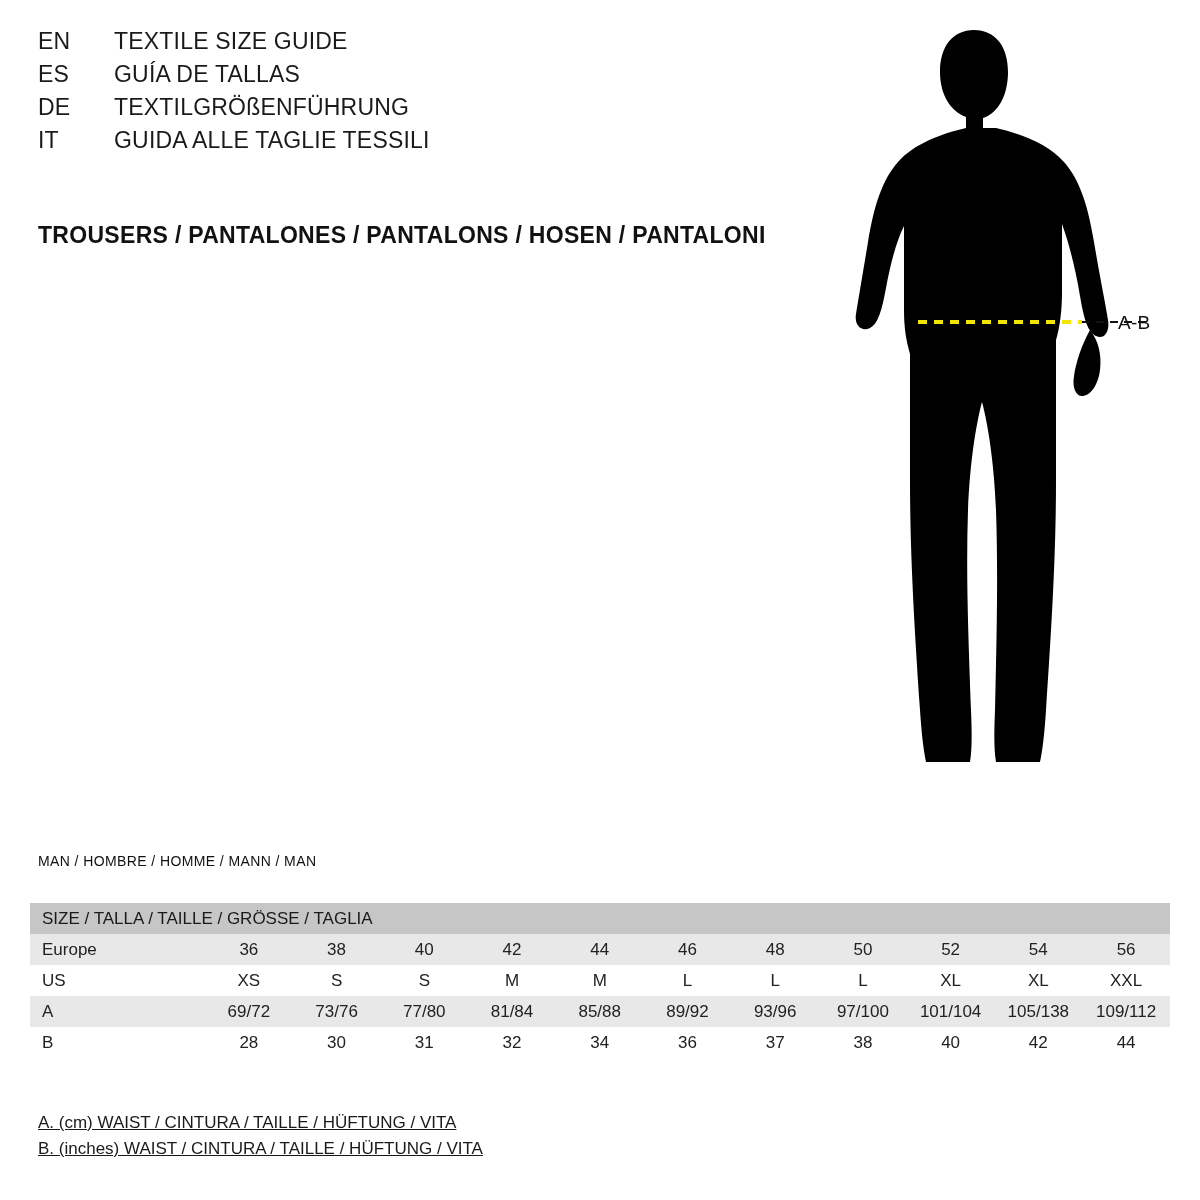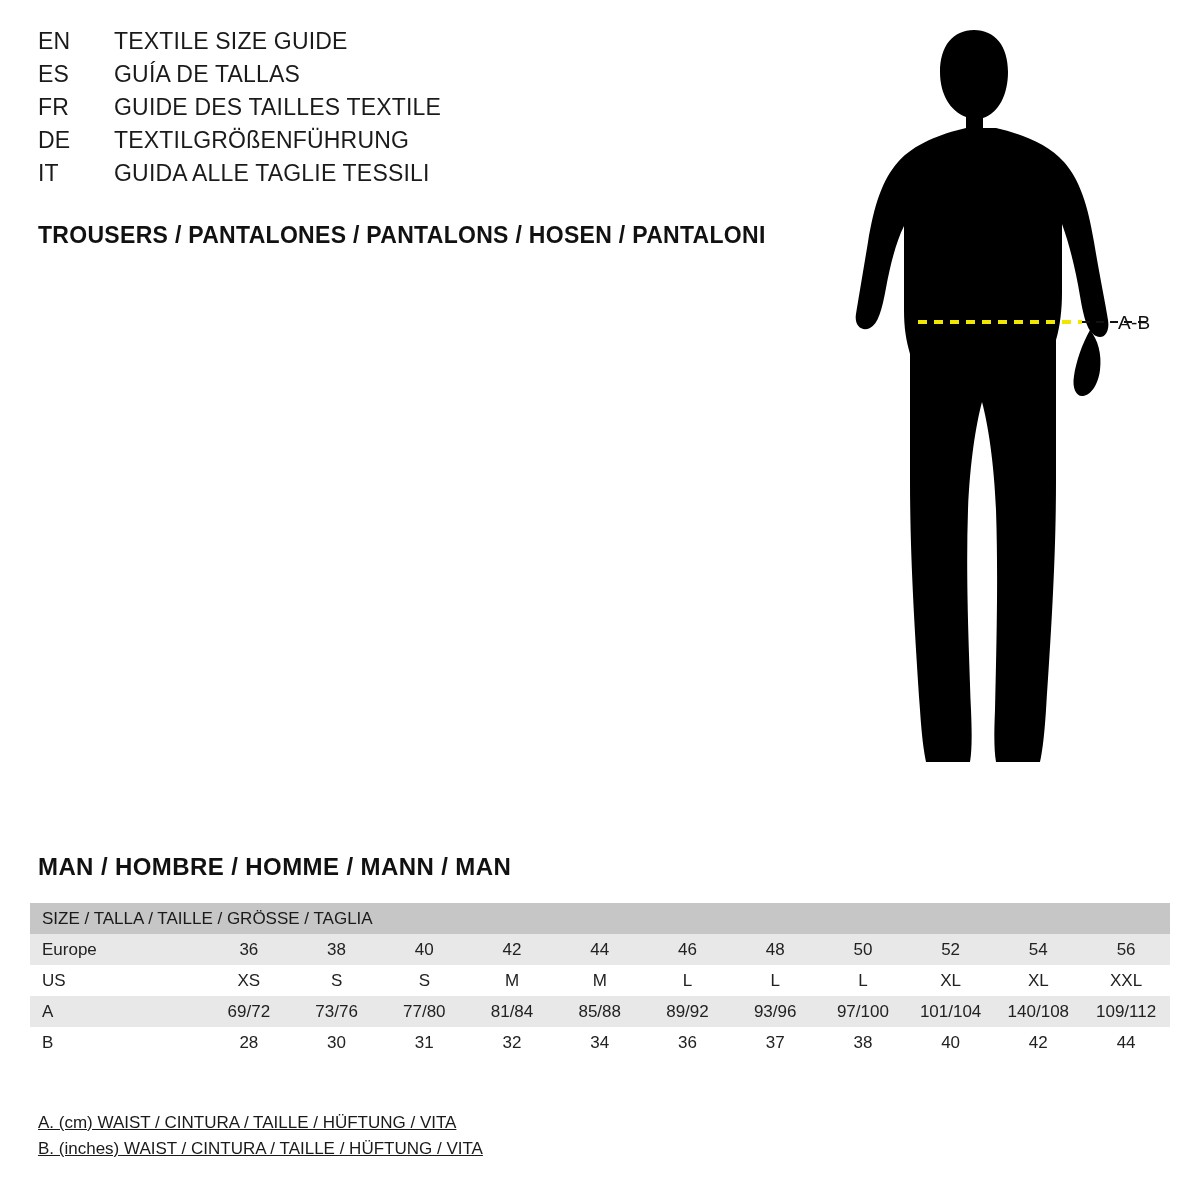--- a/index.html
+++ b/index.html
@@ -71,22 +71,22 @@
     font-size: 19px;
     color: #111;
     letter-spacing: 0.3px;
   }
 
   
   .section-title {
     position: absolute;
     left: 38px;
     top: 853px;
-    font-size: 24px;
-    font-weight: bold;
+    font-size: 14px;
+    font-weight: normal;
     letter-spacing: 0.4px;
     color: #111;
   }
 
   .size-table {
     position: absolute;
     left: 30px;
     top: 903px;
     width: 1140px;
     border-collapse: collapse;
@@ -132,24 +132,20 @@
 <div class="page">
 
   <div class="lang-block">
     <div class="lang-row">
       <span class="lang-code">EN</span>
       <span class="lang-text">TEXTILE SIZE GUIDE</span>
     </div>
     <div class="lang-row">
       <span class="lang-code">ES</span>
       <span class="lang-text">GUÍA DE TALLAS</span>
-    </div>
-    <div class="lang-row">
-      <span class="lang-code">FR</span>
-      <span class="lang-text">GUIDE DES TAILLES TEXTILE</span>
     </div>
     <div class="lang-row">
       <span class="lang-code">DE</span>
       <span class="lang-text">TEXTILGRÖßENFÜHRUNG</span>
     </div>
     <div class="lang-row">
       <span class="lang-code">IT</span>
       <span class="lang-text">GUIDA ALLE TAGLIE TESSILI</span>
     </div>
   </div>
@@ -262,21 +258,21 @@
         <td class="row-label">A</td>
         <td>69/72</td>
         <td>73/76</td>
         <td>77/80</td>
         <td>81/84</td>
         <td>85/88</td>
         <td>89/92</td>
         <td>93/96</td>
         <td>97/100</td>
         <td>101/104</td>
-        <td>140/108</td>
+        <td>105/138</td>
         <td>109/112</td>
       </tr>
       <tr class="light">
         <td class="row-label">B</td>
         <td>28</td>
         <td>30</td>
         <td>31</td>
         <td>32</td>
         <td>34</td>
         <td>36</td>

